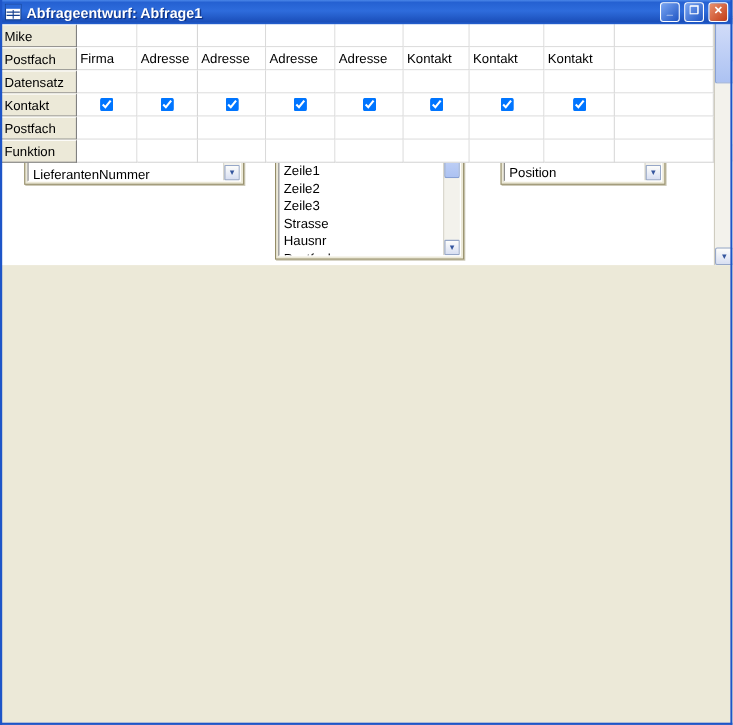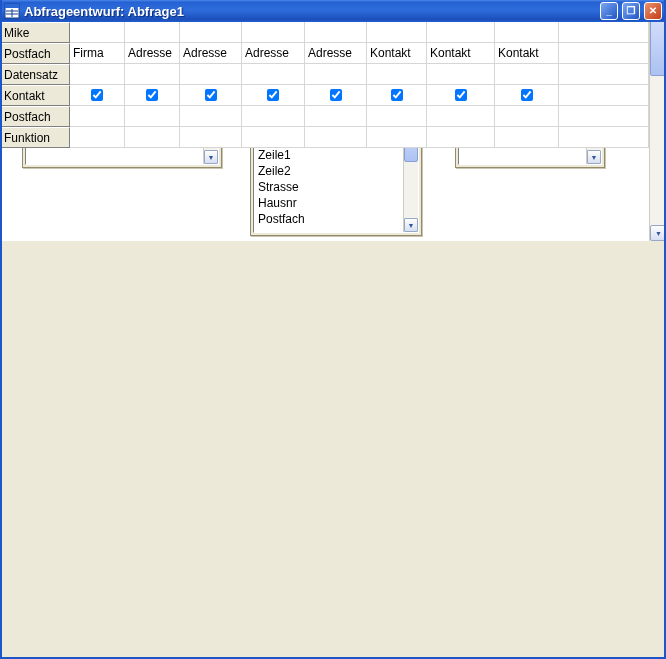--- a/index.html
+++ b/index.html
@@ -254,20 +254,23 @@
           </div>
         <div class="drow">
             <span>Name</span>
           </div>
         <div class="drow">
             <span>Name2</span>
           </div>
         <div class="drow">
             <span>KundenNummer</span>
           </div>
+        <div class="drow">
+            <span>LieferantenNummer</span>
+          </div>
       </div>
       <div class="dt-sb">
         <div class="sb-btn">▲</div>
         <div class="sb-thumb"></div>
         <div class="spacer sb-track"></div>
         <div class="sb-btn">▼</div>
       </div>
     </div>
   </div>
 
@@ -285,20 +288,23 @@
         <div class="drow">
             <span>Bezeichnung</span>
           </div>
         <div class="drow">
             <span>Zeile1</span>
           </div>
         <div class="drow">
             <span>Zeile2</span>
           </div>
         <div class="drow">
+            <span>Zeile3</span>
+          </div>
+        <div class="drow">
             <span>Strasse</span>
           </div>
         <div class="drow">
             <span>Hausnr</span>
           </div>
         <div class="drow">
             <span>Postfach</span>
           </div>
       </div>
       <div class="dt-sb">
@@ -331,20 +337,23 @@
             <span>Vorname</span>
           </div>
         <div class="drow">
             <span>Name</span>
           </div>
         <div class="drow">
             <span>Titel</span>
           </div>
         <div class="drow">
             <span>Spitzname</span>
+          </div>
+        <div class="drow">
+            <span>Position</span>
           </div>
       </div>
       <div class="dt-sb">
         <div class="sb-btn">▲</div>
         <div class="sb-thumb"></div>
         <div class="spacer sb-track"></div>
         <div class="sb-btn">▼</div>
       </div>
     </div>
   </div>

